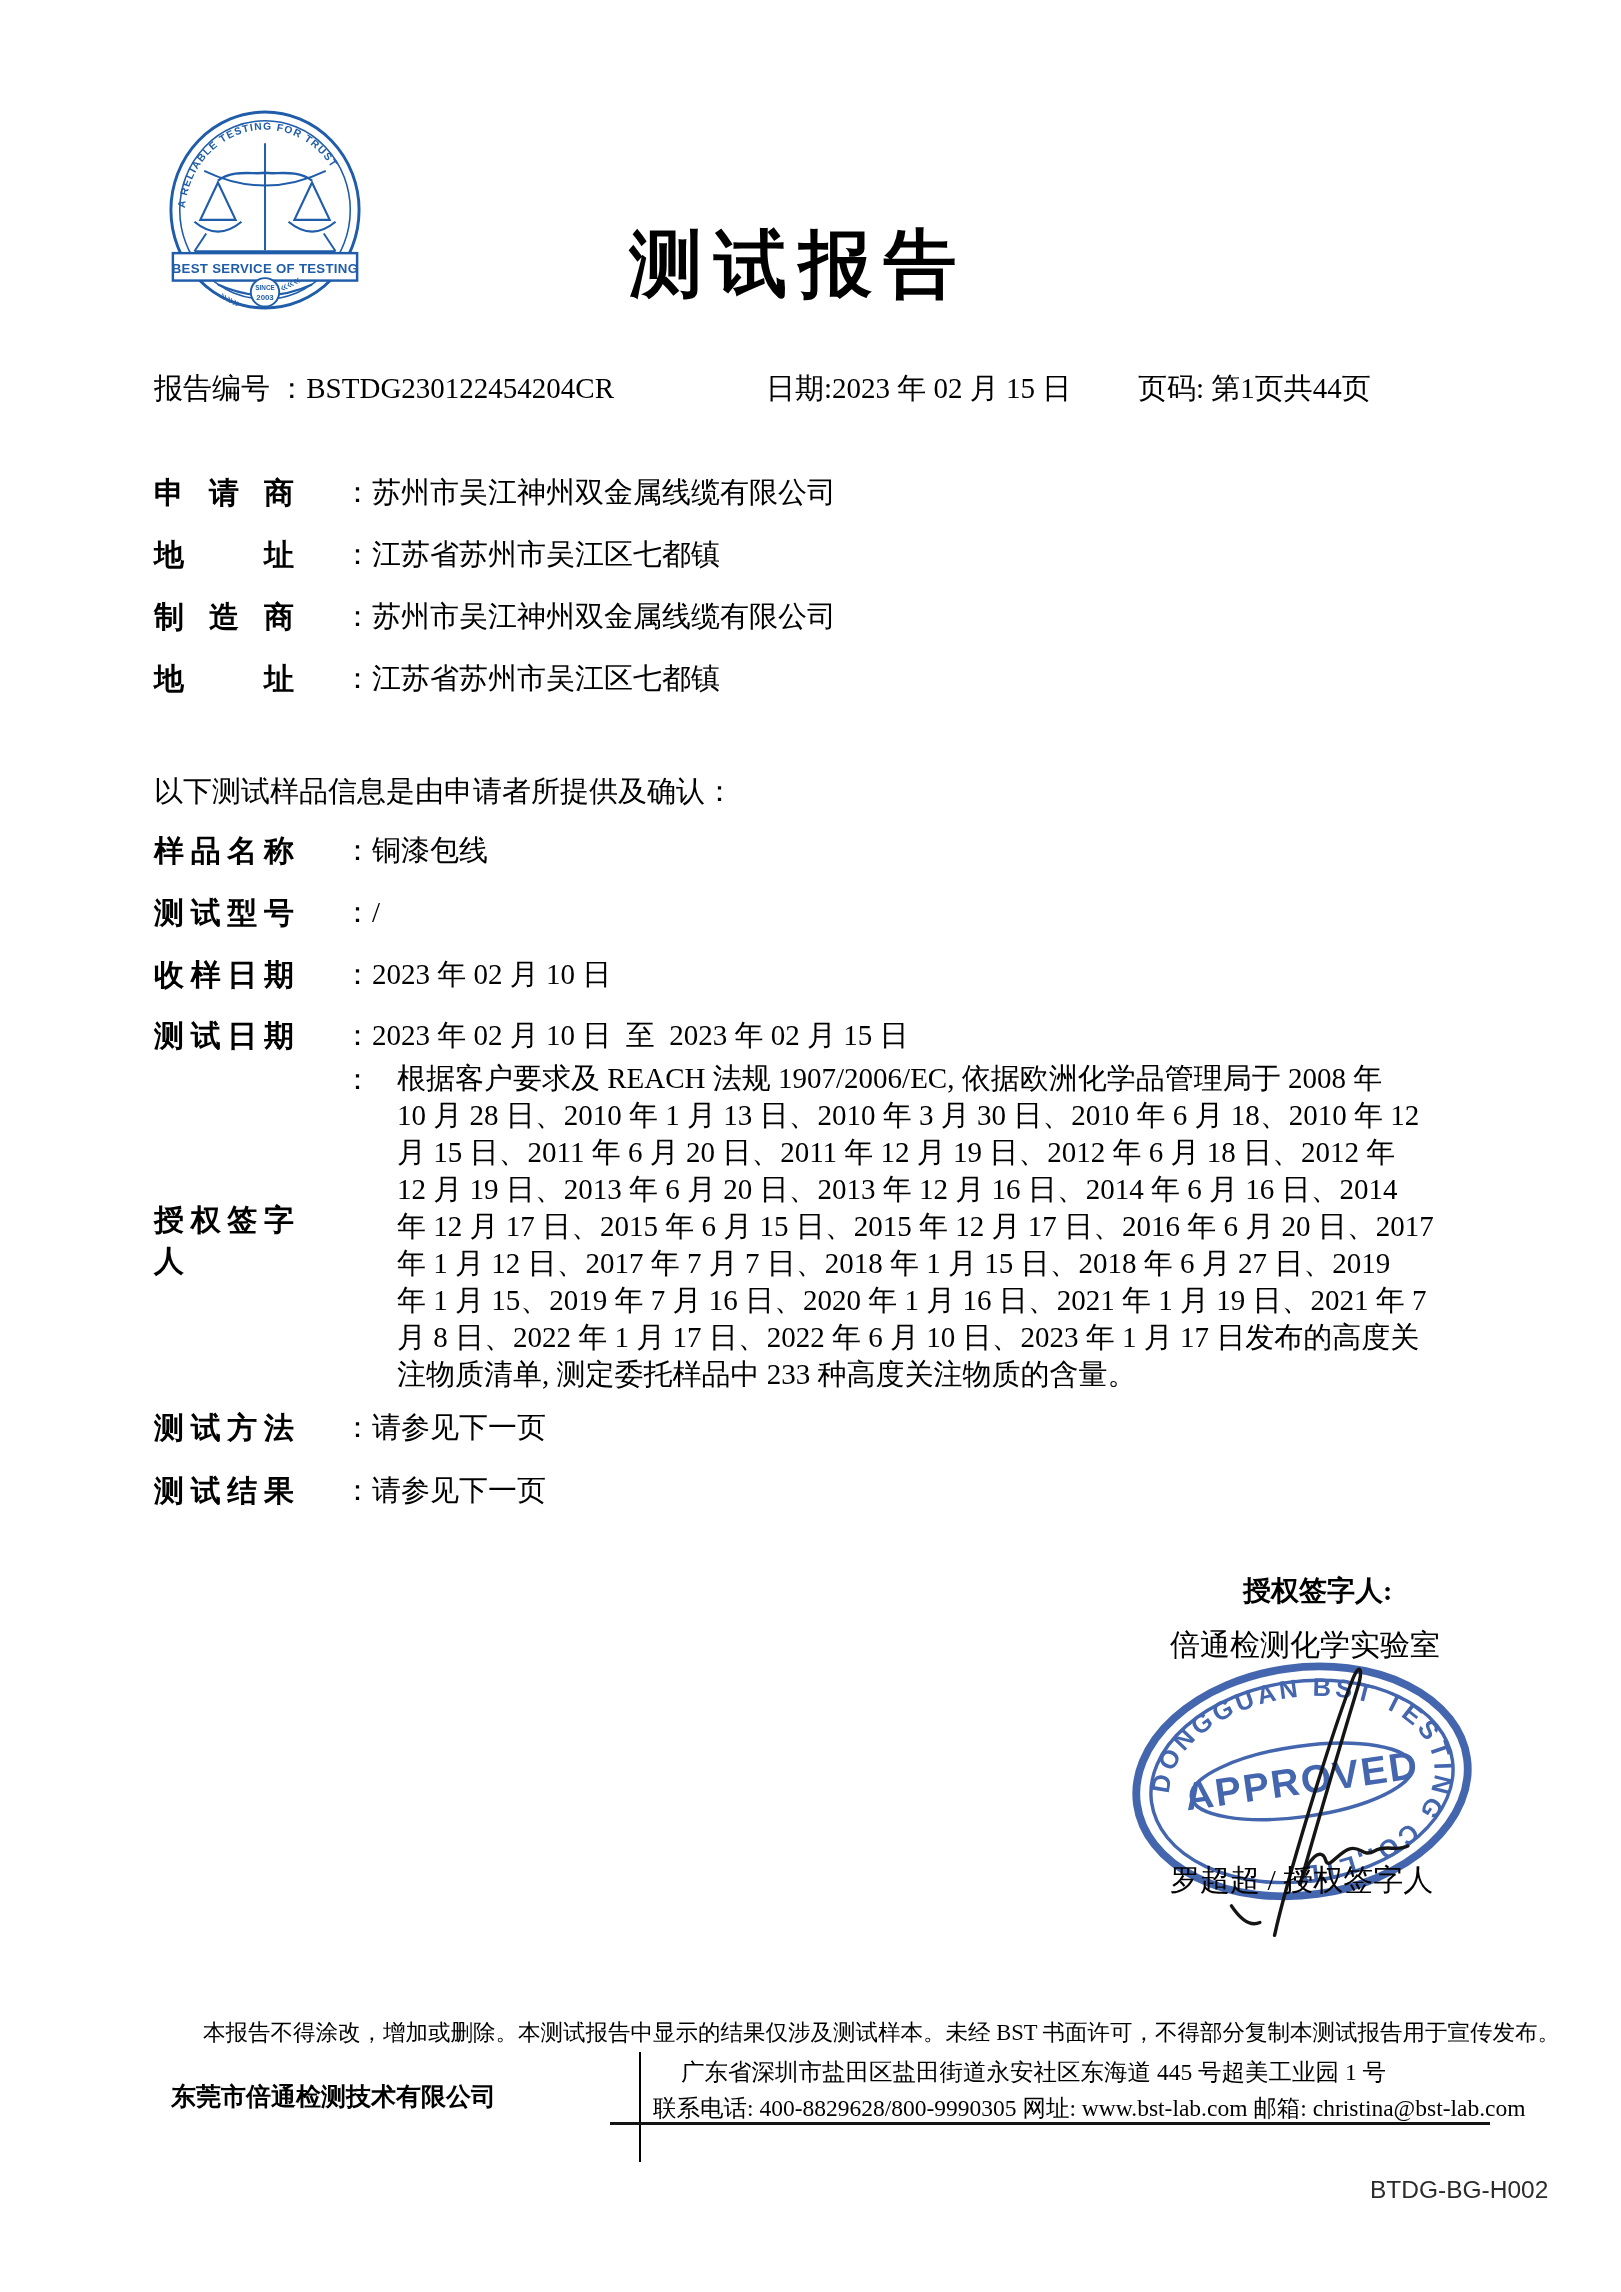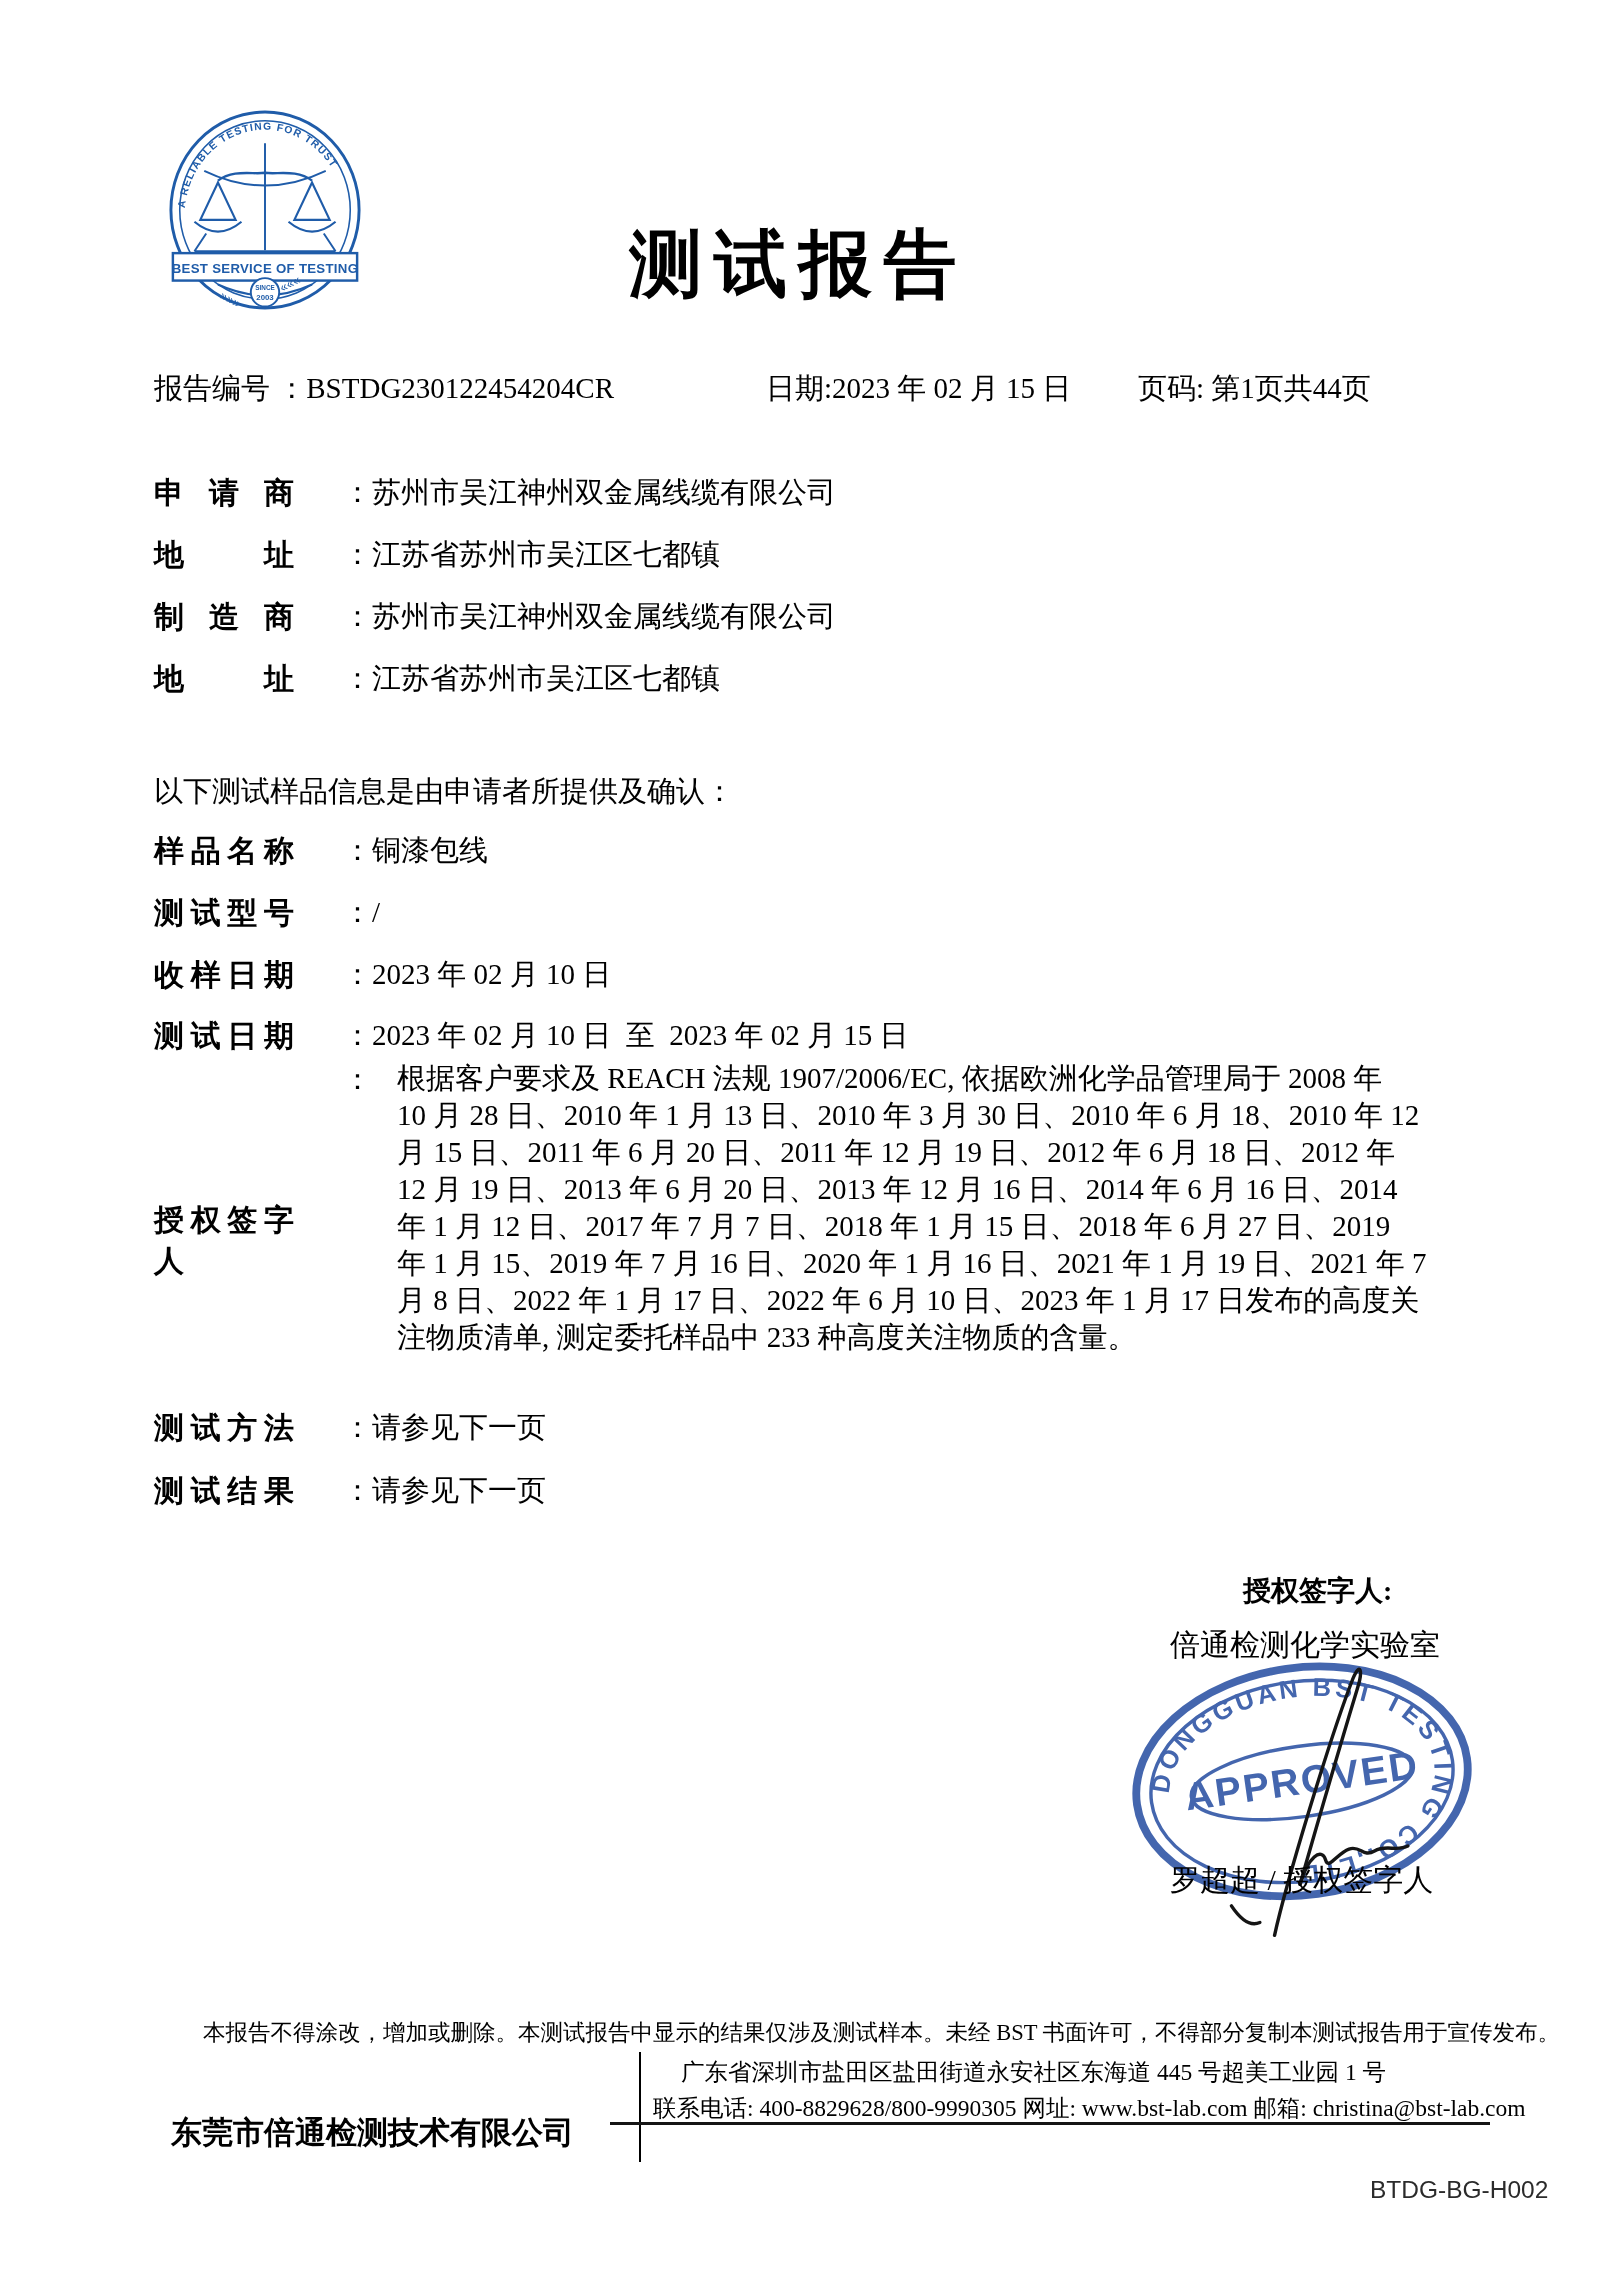--- a/index.html
+++ b/index.html
@@ -28,21 +28,21 @@
   .req-colon{left:343px;top:1060px;font-size:29px;}
   .req-lines{left:373px;top:1060px;font-size:29px;line-height:37px;}
   .req-lines div{white-space:pre;margin-left:24px;}
   
   .auth-head{left:1243px;top:1572px;font-size:28px;font-weight:bold;}
   .lab-name{left:1170px;top:1625px;font-size:30px;}
   .stamp-box{left:1106px;top:1649px;width:392px;height:304px;}
   .signer-line{left:1170px;top:1860px;font-size:30px;}
   
   .disclaimer{left:203px;top:2017px;font-size:22.5px;white-space:nowrap;}
-  .foot-company{left:171px;top:2080px;font-size:31px;font-weight:bold;margin-top:32px;}
+  .foot-company{left:171px;top:2080px;font-size:25px;font-weight:bold;}
   .foot-vline{left:639px;top:2052px;width:2px;height:110px;background:#000;}
   .foot-address{left:653px;top:2056px;font-size:23.5px;margin-left:28px;}
   .foot-contact{left:653px;top:2092px;font-size:23.5px;}
   .foot-hline{left:610px;top:2122px;width:880px;height:2.9px;background:#141414;}
   .form-code{left:1370px;top:2176px;font-size:24.5px;color:#2b2b2b;
     font-family:"Liberation Sans","DejaVu Sans",sans-serif;}
   svg text{font-family:"Liberation Sans","DejaVu Sans",sans-serif;}
 </style>
 </head>
 <body>
@@ -123,20 +123,21 @@
     <span class="flabel">测试日期</span><span class="fcolon">：</span><span class="fvalue">2023 年 02 月 10 日  至  2023 年 02 月 15 日</span>
   </div>
 
   <div class="abs flabel req-label">授权签字人</div>
   <div class="abs req-colon">：</div>
   <div class="abs req-lines">
     <div>根据客户要求及 REACH 法规 1907/2006/EC, 依据欧洲化学品管理局于 2008 年</div>
     <div>10 月 28 日、2010 年 1 月 13 日、2010 年 3 月 30 日、2010 年 6 月 18、2010 年 12</div>
     <div>月 15 日、2011 年 6 月 20 日、2011 年 12 月 19 日、2012 年 6 月 18 日、2012 年</div>
     <div>12 月 19 日、2013 年 6 月 20 日、2013 年 12 月 16 日、2014 年 6 月 16 日、2014</div>
+    <div>年 12 月 17 日、2015 年 6 月 15 日、2015 年 12 月 17 日、2016 年 6 月 20 日、2017</div>
     <div>年 1 月 12 日、2017 年 7 月 7 日、2018 年 1 月 15 日、2018 年 6 月 27 日、2019</div>
     <div>年 1 月 15、2019 年 7 月 16 日、2020 年 1 月 16 日、2021 年 1 月 19 日、2021 年 7</div>
     <div>月 8 日、2022 年 1 月 17 日、2022 年 6 月 10 日、2023 年 1 月 17 日发布的高度关</div>
     <div>注物质清单, 测定委托样品中 233 种高度关注物质的含量。</div>
   </div>
 
   <div class="frow" style="top:1409px">
     <span class="flabel">测试方法</span><span class="fcolon">：</span><span class="fvalue">请参见下一页</span>
   </div>
   <div class="frow" style="top:1472px">

